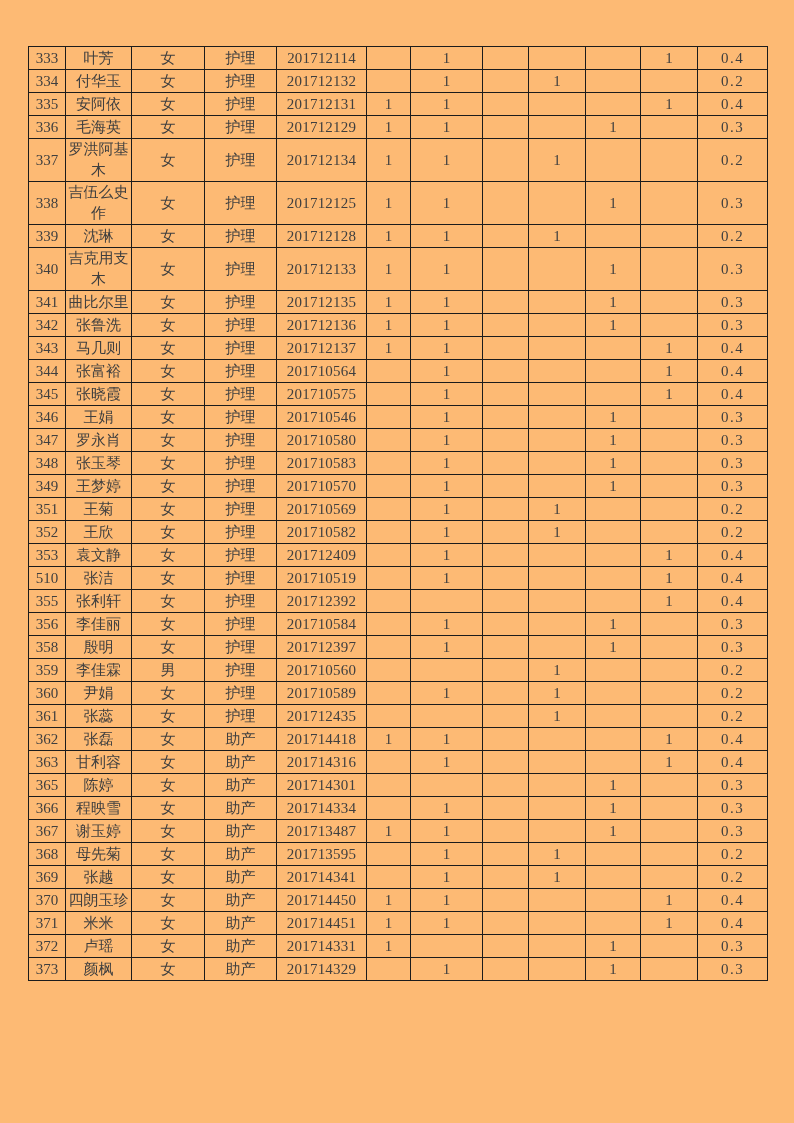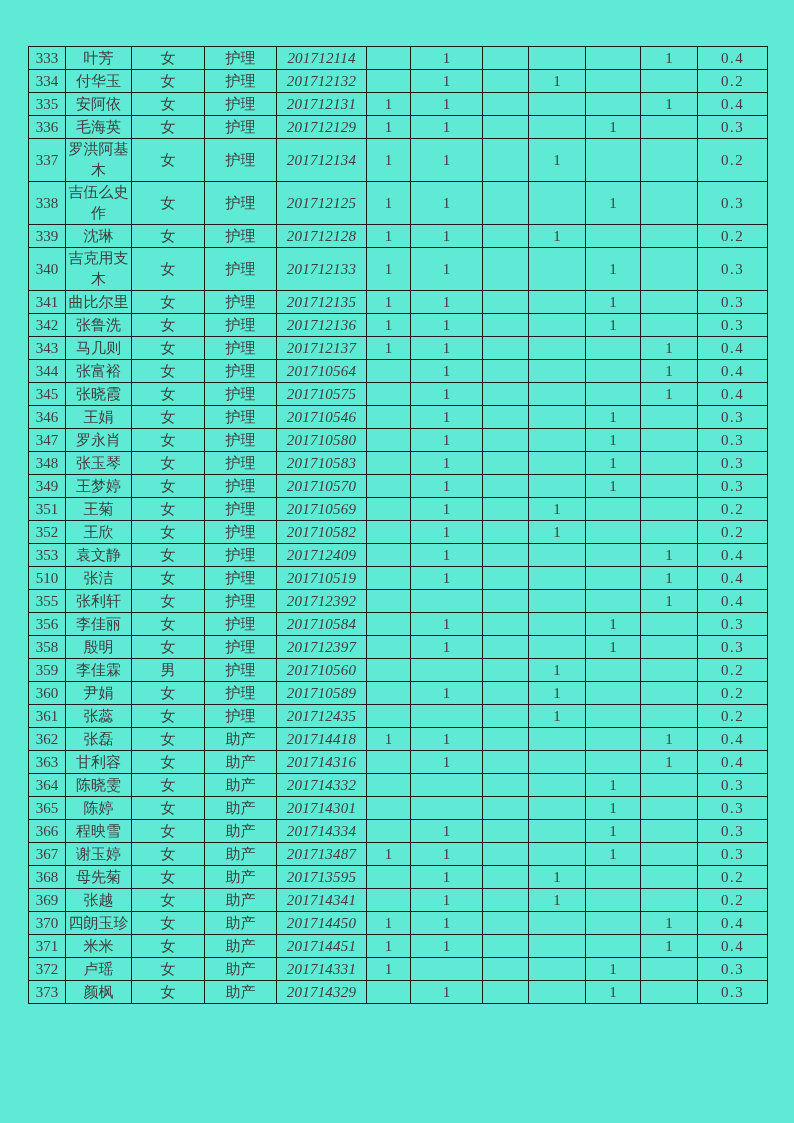--- a/index.html
+++ b/index.html
@@ -4,21 +4,21 @@
 <style>
   html, body {
     margin: 0;
     padding: 0;
     background: #ffffff;
   }
   .page {
     position: relative;
     width: 794px;
     height: 1123px;
-    background: #5eead4;
+    background: #fdba74;
     overflow: hidden;
     font-family: "Liberation Serif", "DejaVu Serif", serif;
   }
   table.roster {
     position: absolute;
     left: 28px;
     top: 46px;
     width: 739px;
     border-collapse: collapse;
     table-layout: fixed;
@@ -28,21 +28,21 @@
     text-align: center;
     vertical-align: middle;
     font-size: 15px;
     color: #3f3f3f;
     height: 22px;
     line-height: 21px;
     padding: 0 1px;
     word-break: break-all;
     overflow: hidden;
   }
-  td.col-id { font-size: 15px; letter-spacing: 0.2px; font-style: italic; }
+  td.col-id { font-size: 15px; letter-spacing: 0.2px; }
   td.col-score { letter-spacing: 1.5px; }
   td.no-border-bottom { border-bottom: 1px solid transparent; }
   
   col.c-no     { width: 37px; }
   col.c-name   { width: 66px; }
   col.c-gender { width: 73px; }
   col.c-major  { width: 72px; }
   col.c-id     { width: 90px; }
   col.c-m1     { width: 44px; }
   col.c-m2     { width: 72px; }
@@ -472,34 +472,20 @@
           <td class="col-id">201714316</td>
           <td class="col-m1"></td>
           <td class="col-m2">1</td>
           <td class="col-m3"></td>
           <td class="col-m4"></td>
           <td class="col-m5"></td>
           <td class="col-m6">1</td>
           <td class="col-score">0.4</td>
         </tr>
         <tr>
-          <td class="col-no">364</td>
-          <td class="col-name">陈晓雯</td>
-          <td class="col-gender">女</td>
-          <td class="col-major">助产</td>
-          <td class="col-id">201714332</td>
-          <td class="col-m1"></td>
-          <td class="col-m2"></td>
-          <td class="col-m3"></td>
-          <td class="col-m4"></td>
-          <td class="col-m5">1</td>
-          <td class="col-m6"></td>
-          <td class="col-score">0.3</td>
-        </tr>
-        <tr>
           <td class="col-no">365</td>
           <td class="col-name">陈婷</td>
           <td class="col-gender">女</td>
           <td class="col-major">助产</td>
           <td class="col-id">201714301</td>
           <td class="col-m1"></td>
           <td class="col-m2"></td>
           <td class="col-m3"></td>
           <td class="col-m4"></td>
           <td class="col-m5">1</td>

